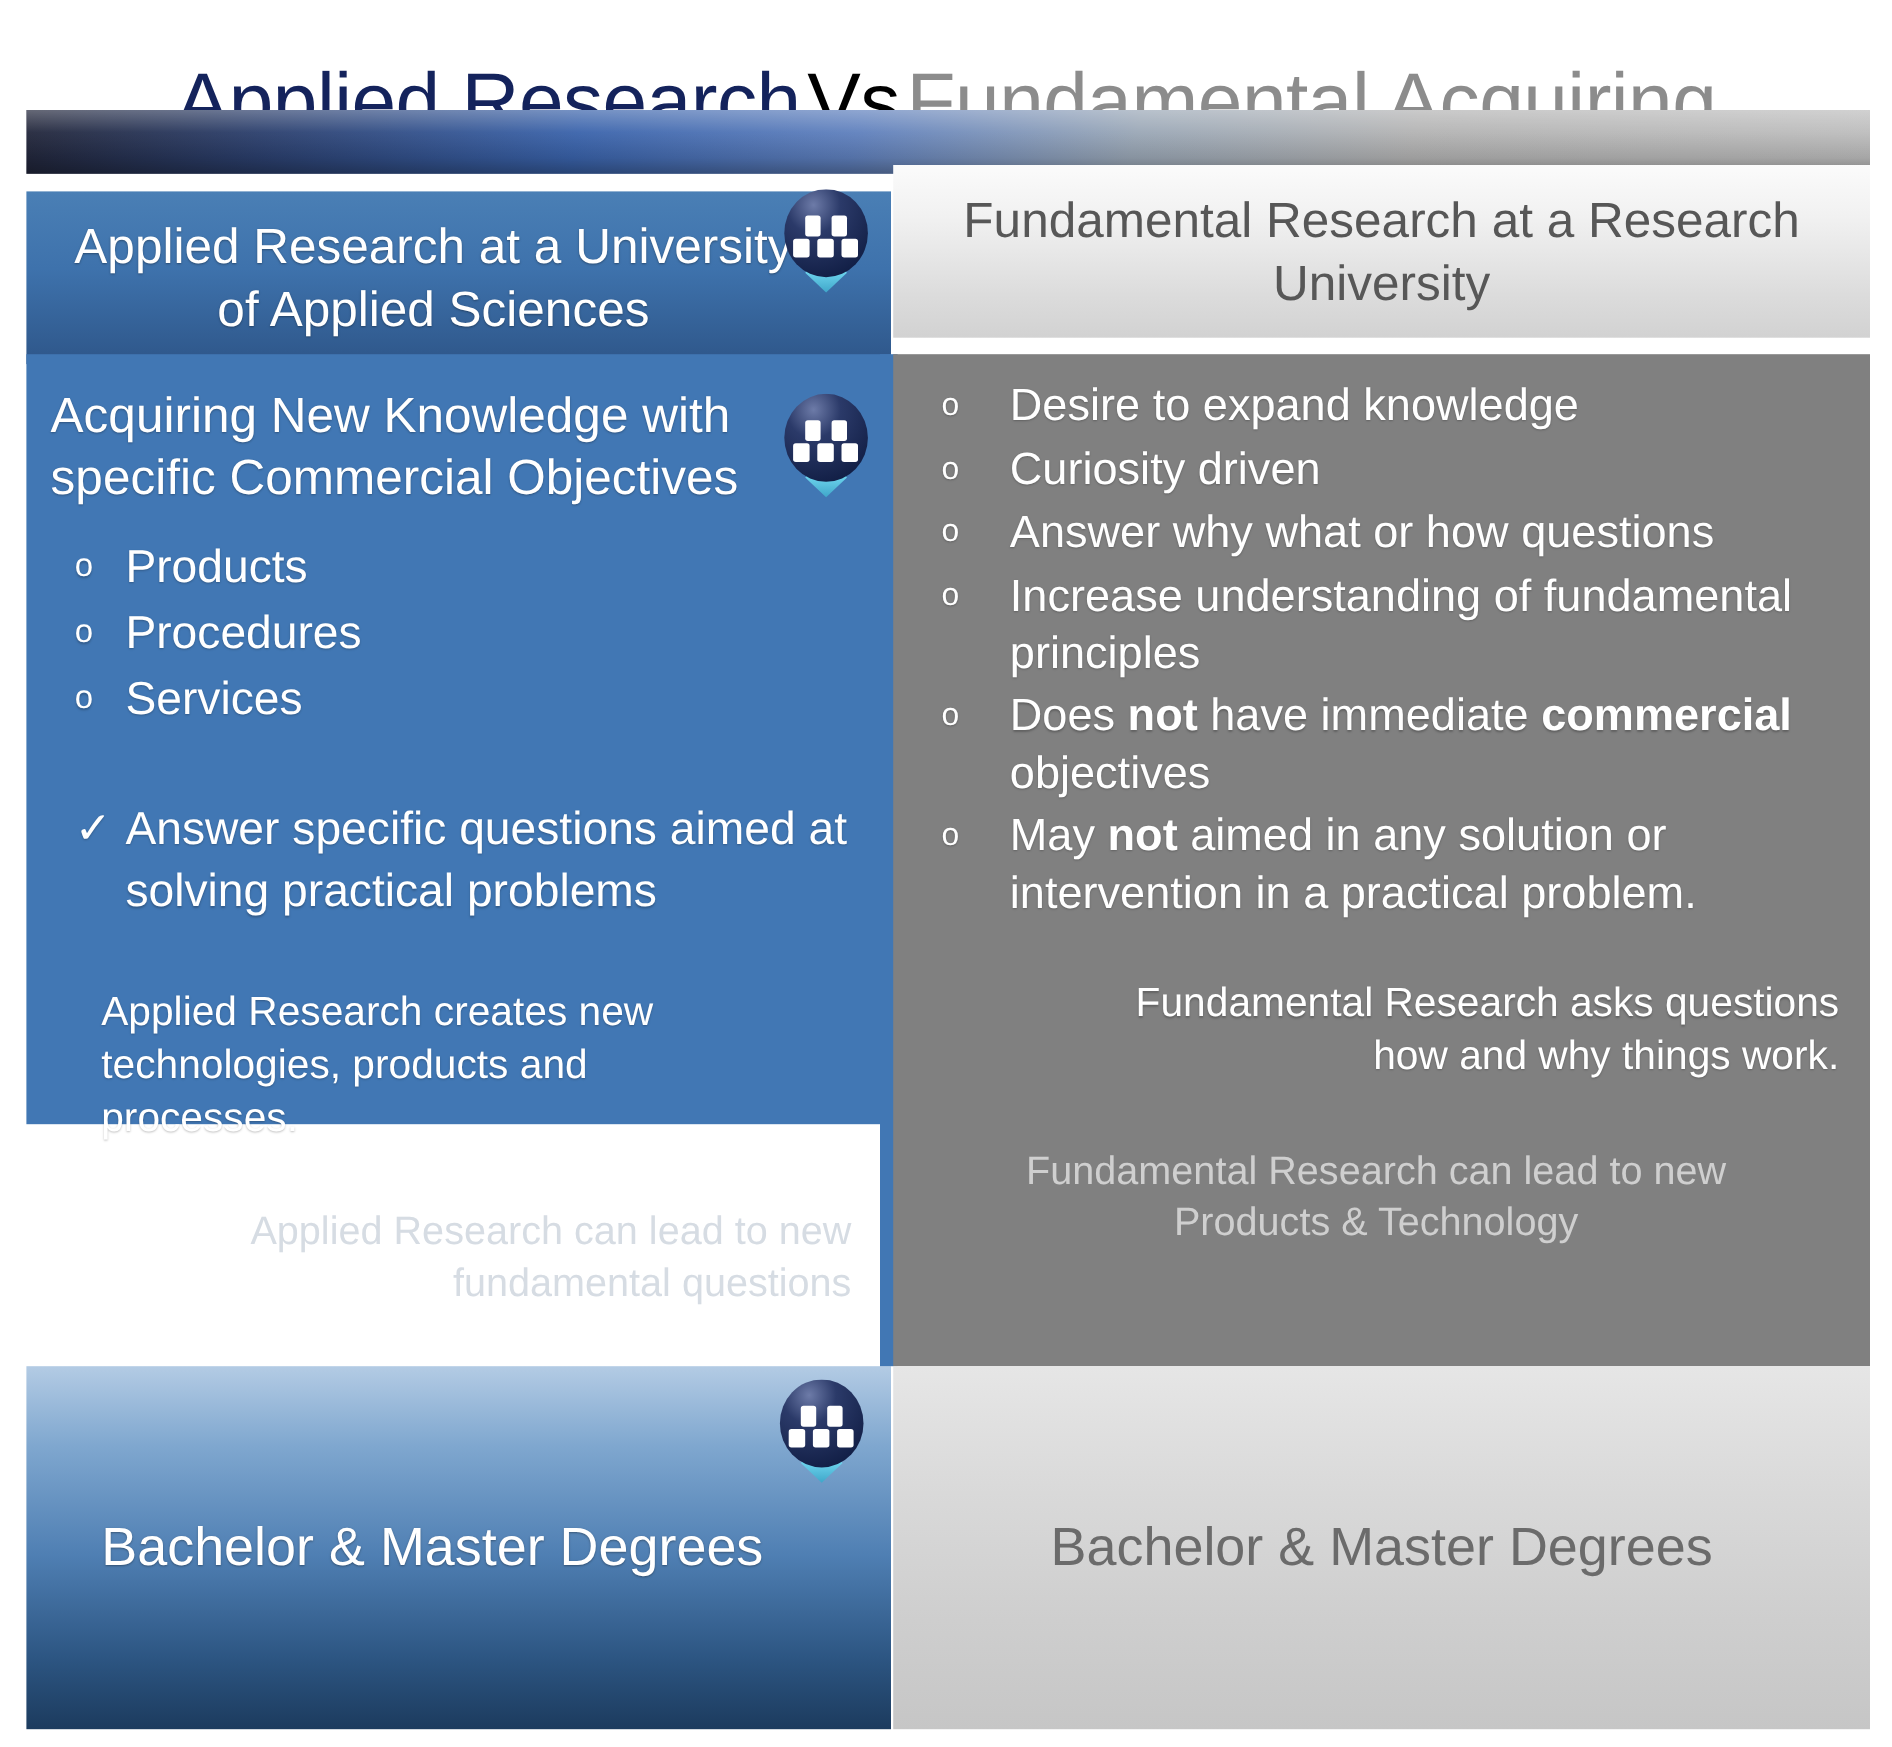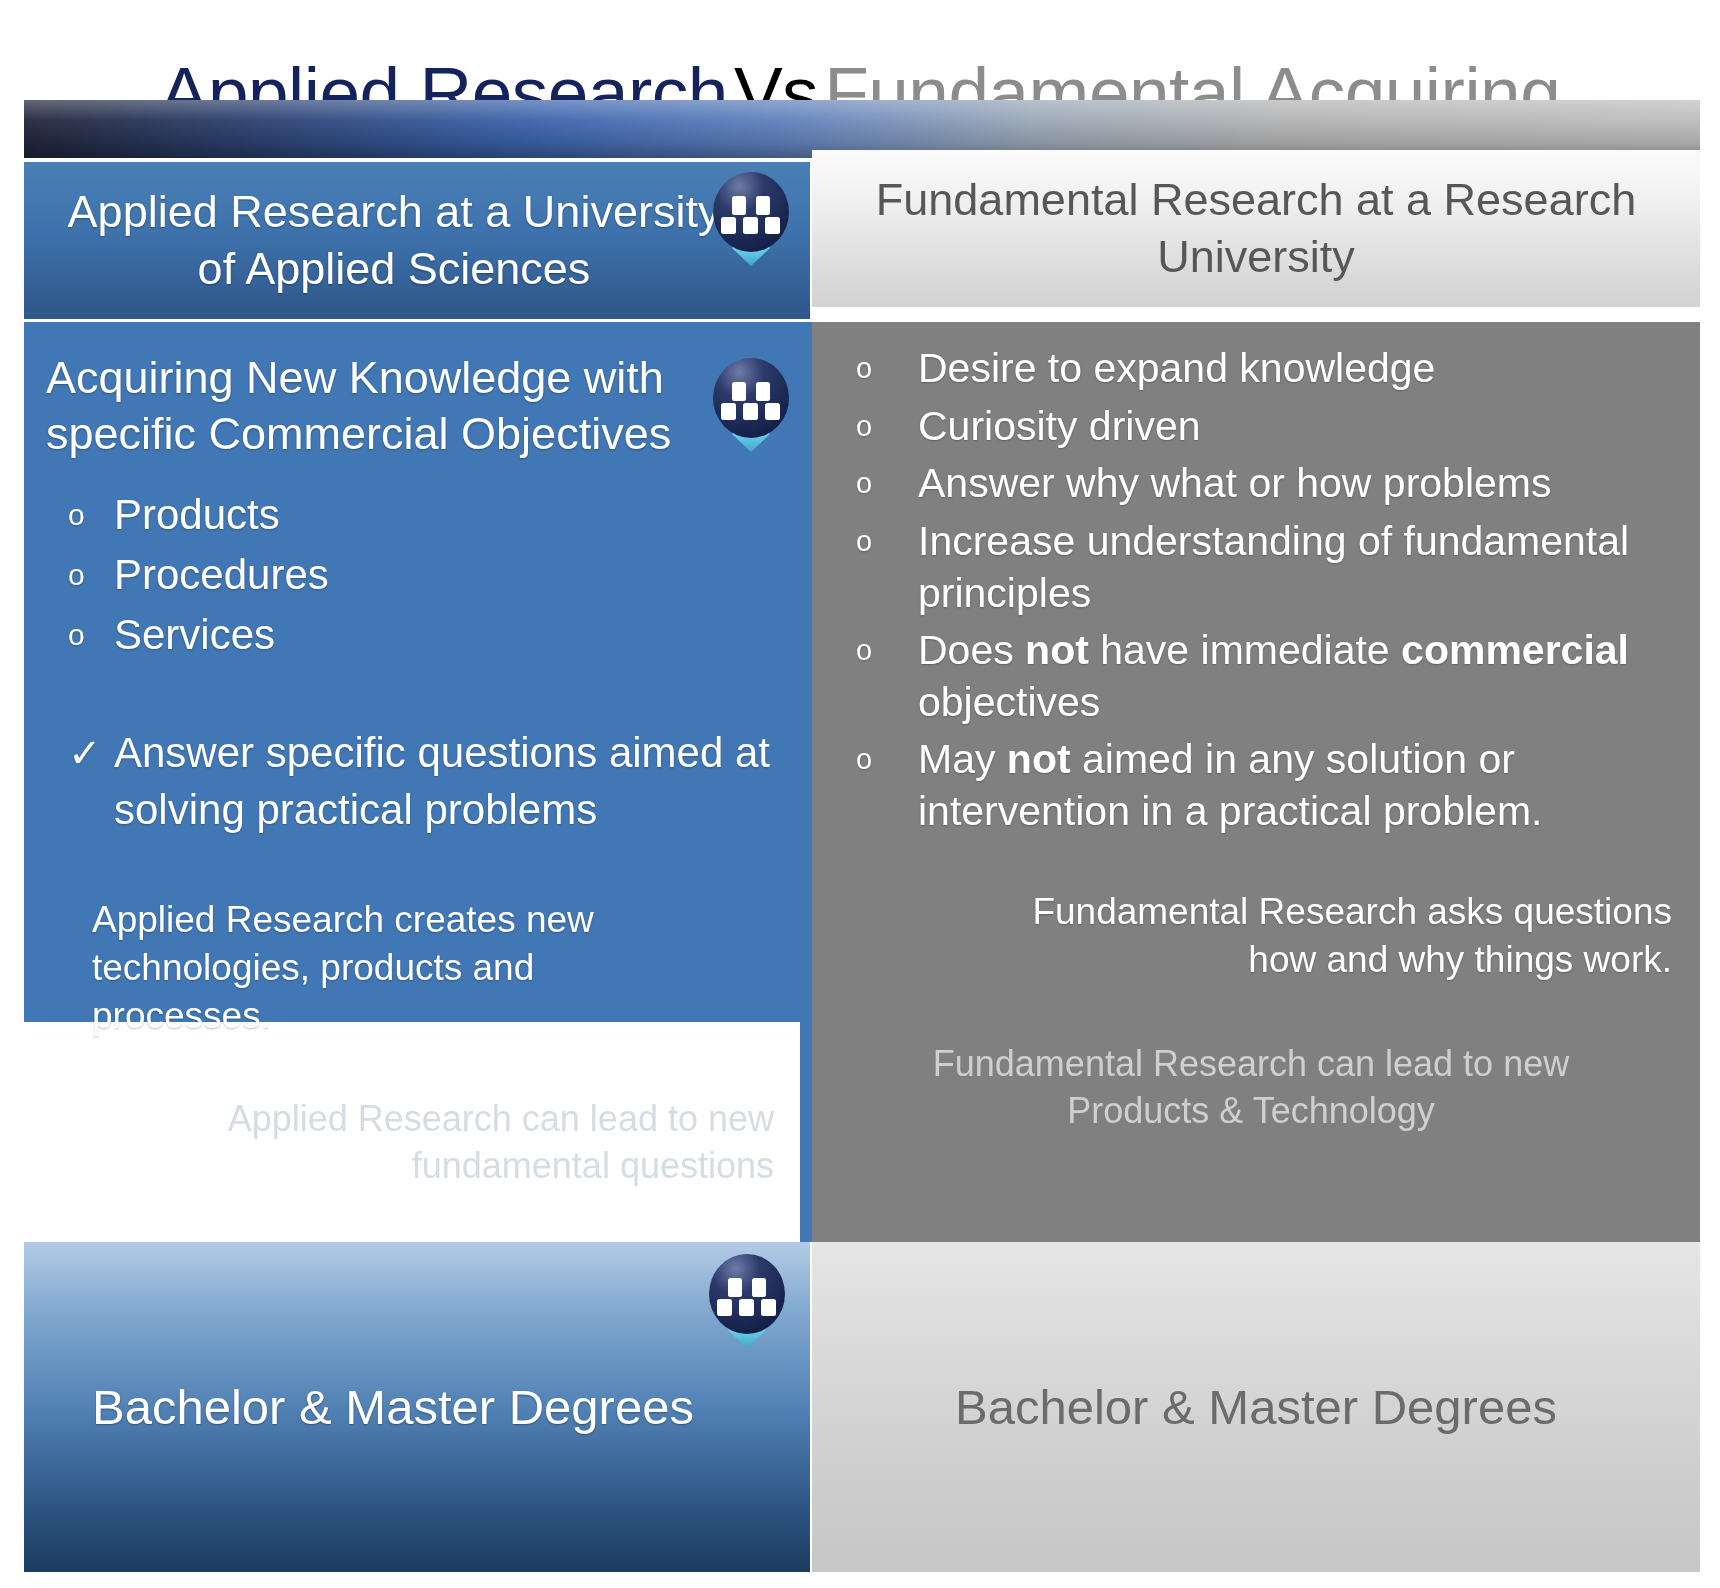--- a/index.html
+++ b/index.html
@@ -69,21 +69,21 @@
 
   
   .col {
     position: absolute;
     box-sizing: border-box;
   }
 
   
   #left-header {
     left: 24px;
-    top: 162px;
+    top: 174px;
     width: 786px;
     height: 157px;
     background: linear-gradient(to bottom, #4a7fb5 0%, #3e72ac 45%, #2e5689 100%);
   }
   #left-body {
     left: 24px;
     top: 322px;
     width: 786px;
     height: 700px;
     background: #4177b4;
@@ -355,21 +355,21 @@
         <li>
           <span class="mk">o</span>
           <span class="txt">Desire to expand knowledge</span>
         </li>
         <li>
           <span class="mk">o</span>
           <span class="txt">Curiosity driven</span>
         </li>
         <li>
           <span class="mk">o</span>
-          <span class="txt">Answer why what or how problems</span>
+          <span class="txt">Answer why what or how questions</span>
         </li>
         <li>
           <span class="mk">o</span>
           <span class="txt">Increase understanding of fundamental principles</span>
         </li>
         <li>
           <span class="mk">o</span>
           <span class="txt"><span>Does </span><b>not</b><span> have immediate </span><b>commercial</b><span> objectives</span></span>
         </li>
         <li>

